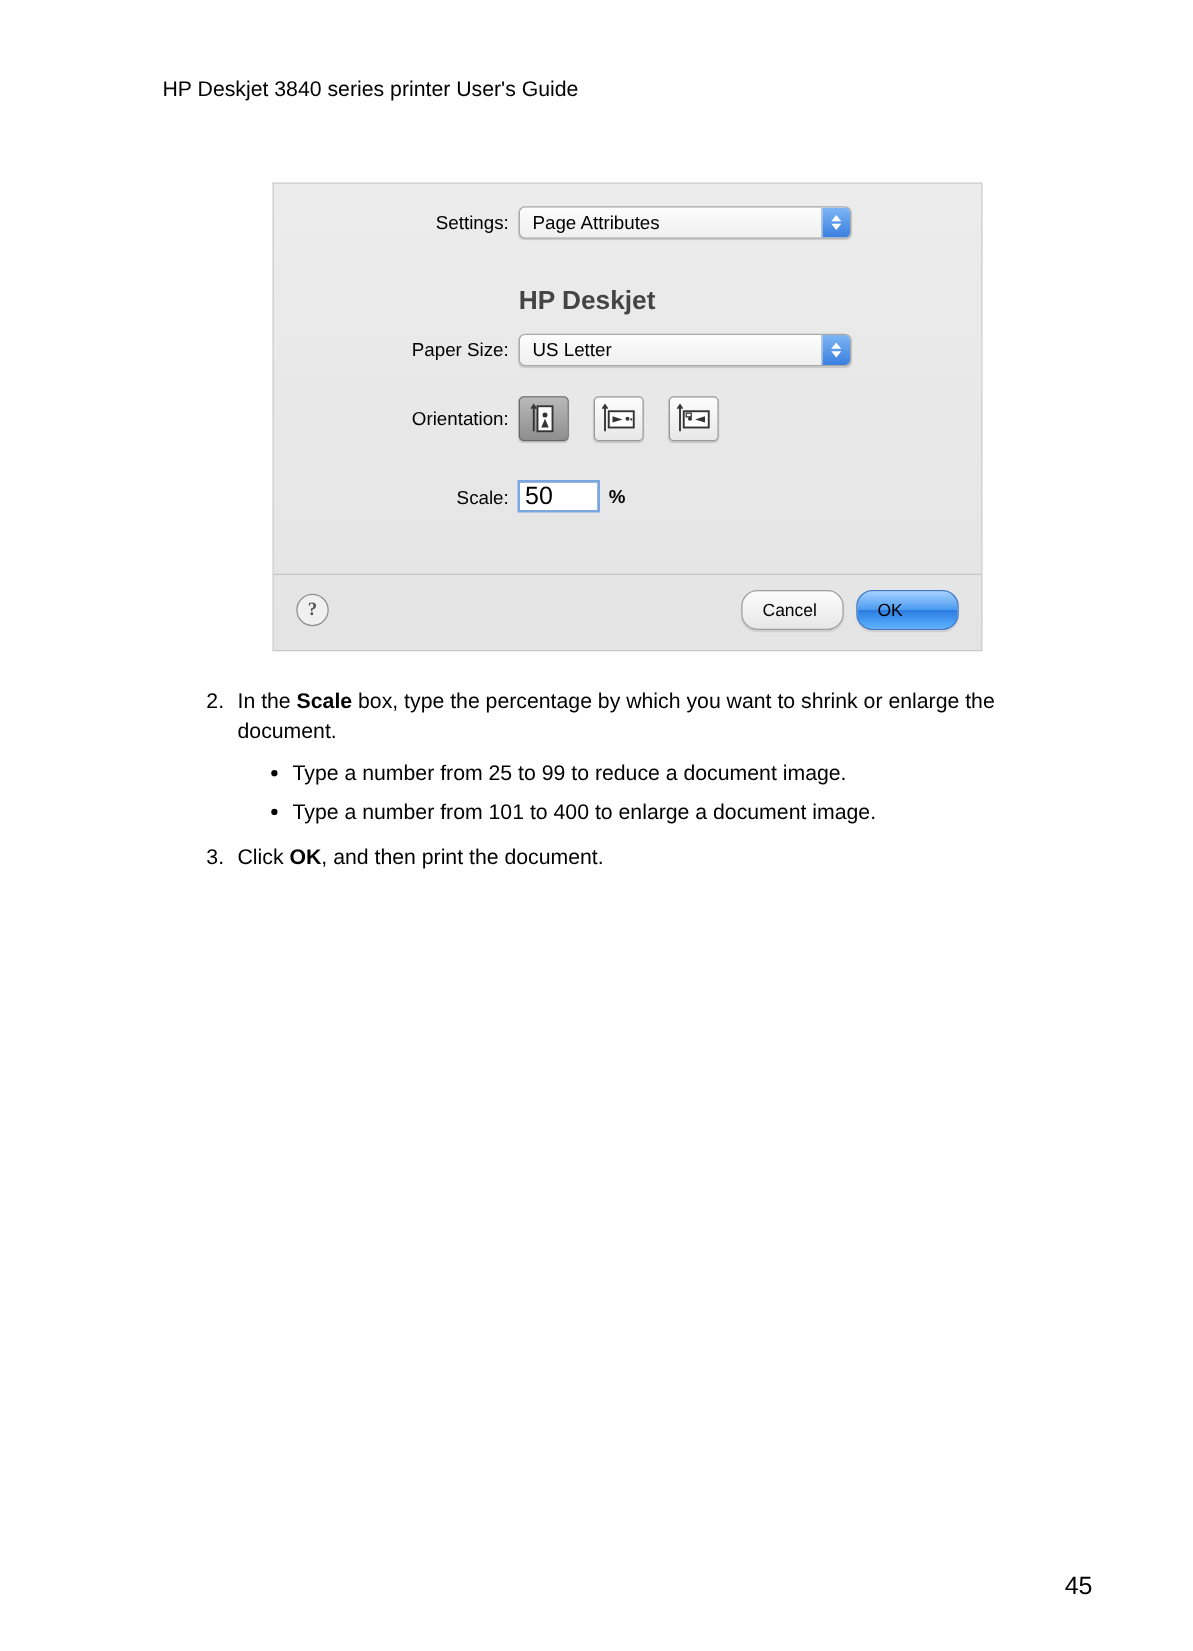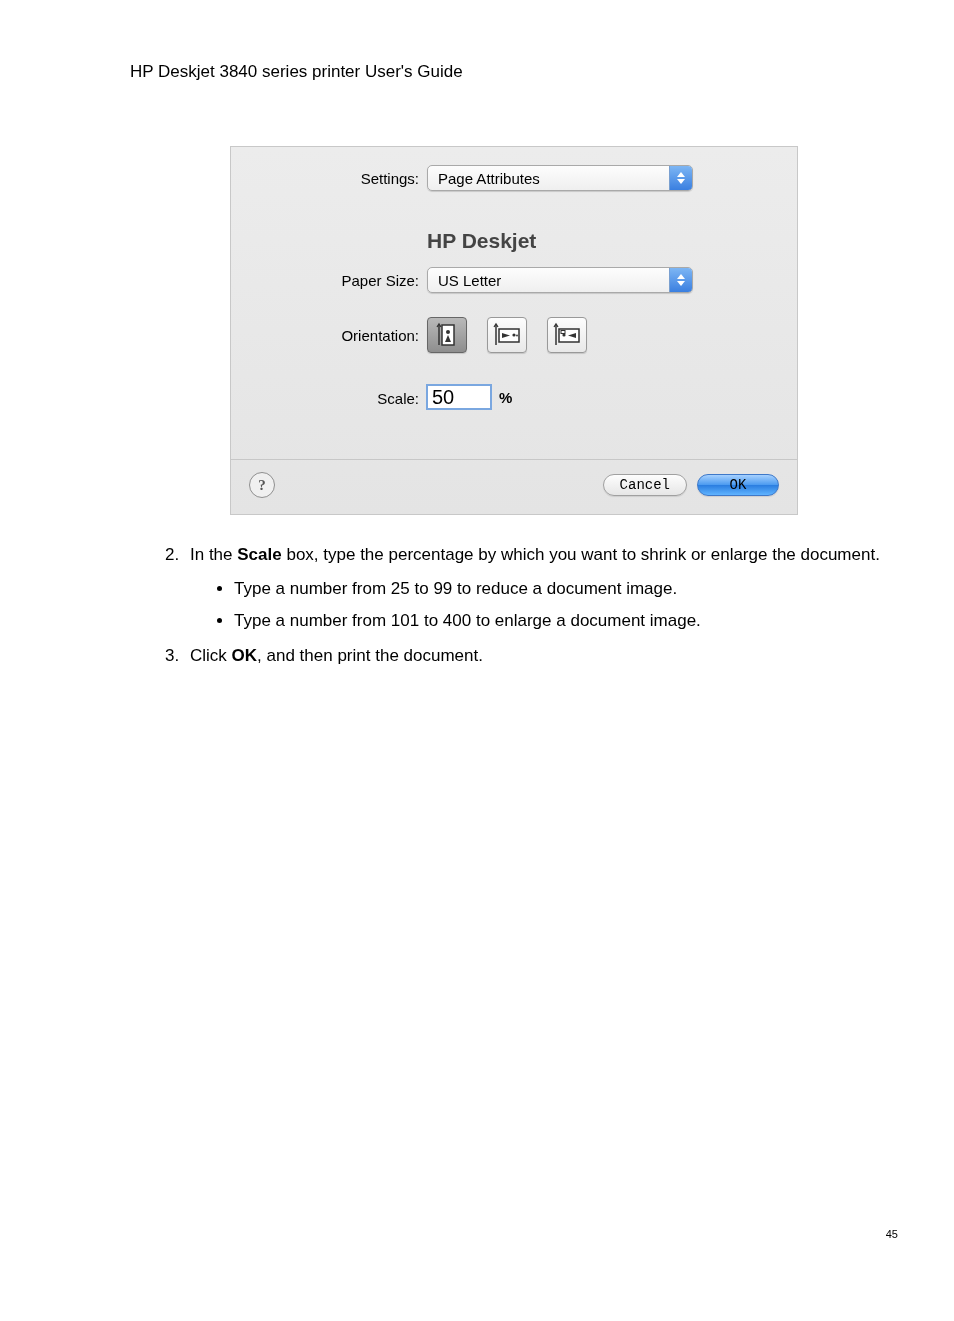--- a/index.html
+++ b/index.html
@@ -5,21 +5,21 @@
   body {
     margin: 0;
     padding: 0;
     font-family: Arial, Helvetica, sans-serif;
     font-size: 16px;
     color: #000;
     background: #fff;
     width: 954px;
   }
   .page {
-    padding: 62px 56px 40px 130px;
+    padding: 62px 80px 40px 130px;
     box-sizing: border-box;
   }
   .header {
     font-size: 17px;
   }
   .dialog {
     margin: 64px auto 28px auto;
     width: 568px;
     background: linear-gradient(#ececec, #e4e4e4);
     border: 1px solid #c8c8c8;
@@ -158,31 +158,31 @@
     align-items:center;
     justify-content:center;
     font-family: Georgia, serif;
     font-weight: bold;
     color: #555;
     background: #f0f0f0;
     font-size: 15px;
   }
   .spacer { flex: 1; }
   .aqua-btn {
-    height: 22px;
+    height: 32px;
     min-width: 82px;
     padding: 0 16px;
     border: 1px solid #a0a0a0;
     border-radius: 13px;
     background: linear-gradient(#fdfdfd,#e6e6e6);
     font-size: 14px;
-    font-family: Liberation Mono, monospace;
+    font-family: Liberation Sans, sans-serif;
     display:flex;
     align-items:center;
-    justify-content:center;
+    justify-content:flex-start;
     box-shadow: 0 1px 1px rgba(0,0,0,0.1);
     box-sizing: border-box;
   }
   .aqua-btn.primary {
     background: linear-gradient(#a6d1ff, #4a9af0 50%, #2a7de0 51%, #5fb3ff);
     border-color: #3e78c8;
     color: #000;
     font-weight: normal;
   }
   .instructions {
@@ -205,21 +205,21 @@
     margin-top: 10px;
   }
   .ul li {
     margin-bottom: 8px;
   }
   .pagenum {
     position: relative;
     text-align: right;
     padding-right: 0;
     margin-top: 560px;
-    font-size: 11px;
+    font-size: 20px;
   }
   b { font-weight: bold; }
 </style>
 </head>
 <body>
 
 <div class="page">
 
   <div class="header">HP Deskjet 3840 series printer User's Guide</div>
 

